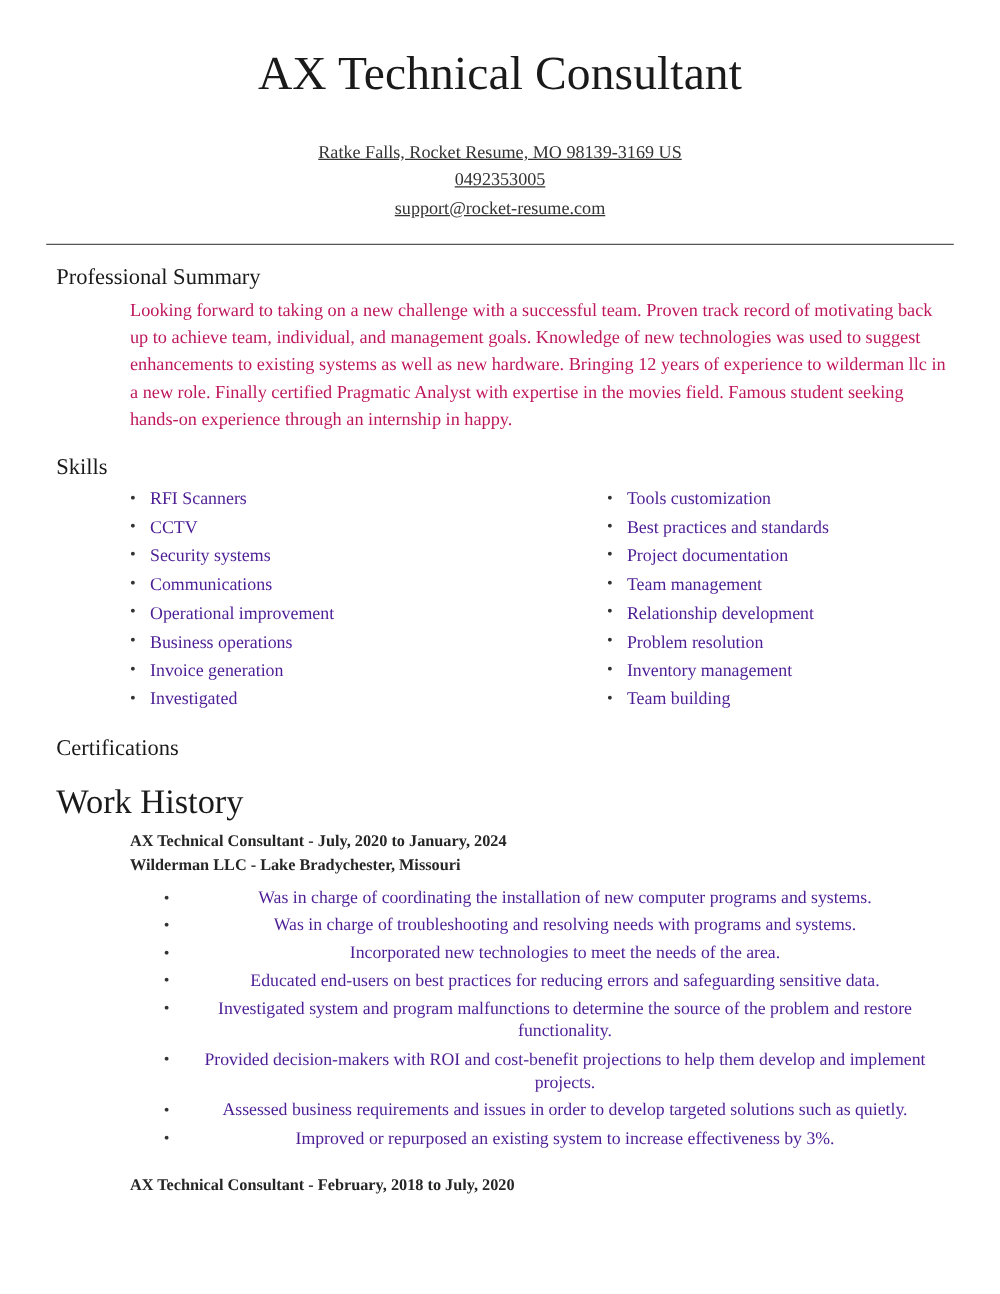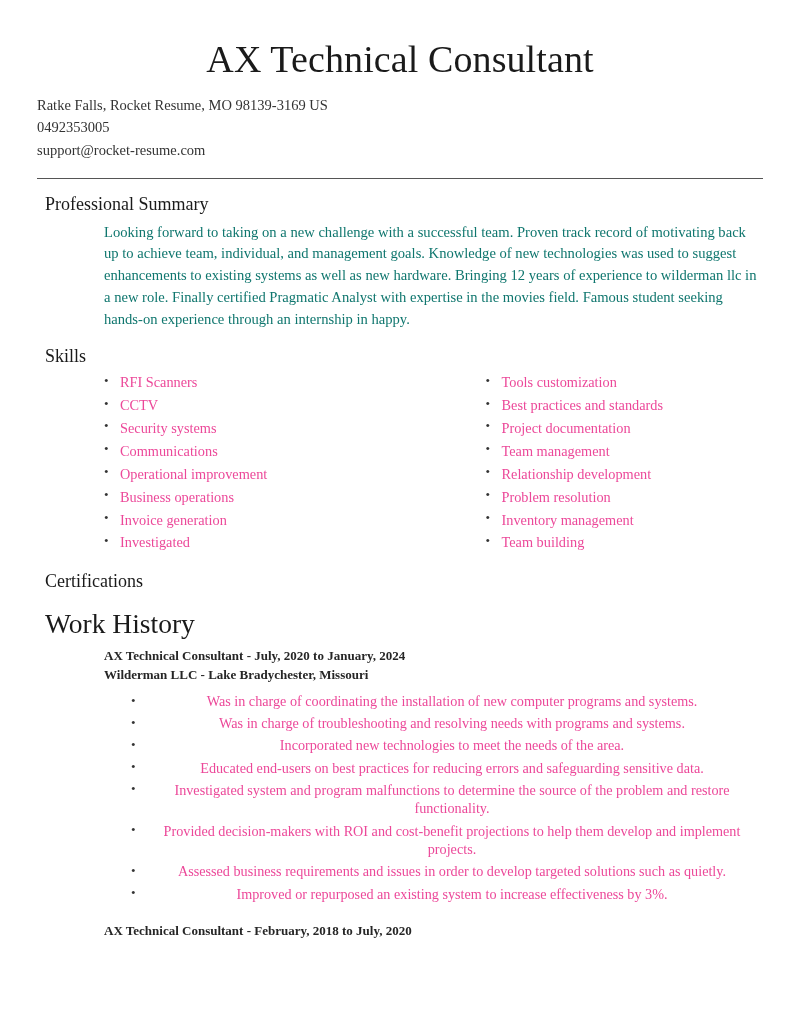--- a/index.html
+++ b/index.html
@@ -26,22 +26,23 @@
     text-align: center;
     font-size: 38px;
     font-weight: 400;
     color: #1a1a1a;
     letter-spacing: 0.1px;
     margin: 0;
     padding-top: 38px;
     line-height: 1.15;
   }
   .contact-block {
-    text-align: left;
-    margin-top: 12px;
+    text-align: center;
+    margin-top: 29px;
+    text-decoration: underline;
   }
   .contact-line {
     font-size: 14.5px;
     color: #333333;
     line-height: 1.55;
   }
   .divider {
     height: 0;
     border-top: 1.4px solid #555555;
     margin: 17px 0 0 0;
@@ -62,37 +63,37 @@
     font-size: 27.5px;
   }
   .section-body {
     padding-left: 67px;
     padding-right: 6px;
   }
 
   .summary-text {
     font-size: 14.6px;
     line-height: 1.495;
-    color: #0f766e;
+    color: #be185d;
     text-align: left;
     margin: 0;
   }
 
   
   ul.bullets {
     list-style: none;
     margin: 0;
     padding: 0;
   }
   ul.bullets > li {
     position: relative;
     padding-left: 16px;
     font-size: 14.3px;
     line-height: 1.28;
-    color: #ec4899;
+    color: #4c1d95;
     margin-bottom: 4.2px;
   }
   ul.bullets > li::before {
     content: "\2022";
     position: absolute;
     left: 0;
     top: -0.5px;
     font-size: 13px;
     color: #333333;
   }

